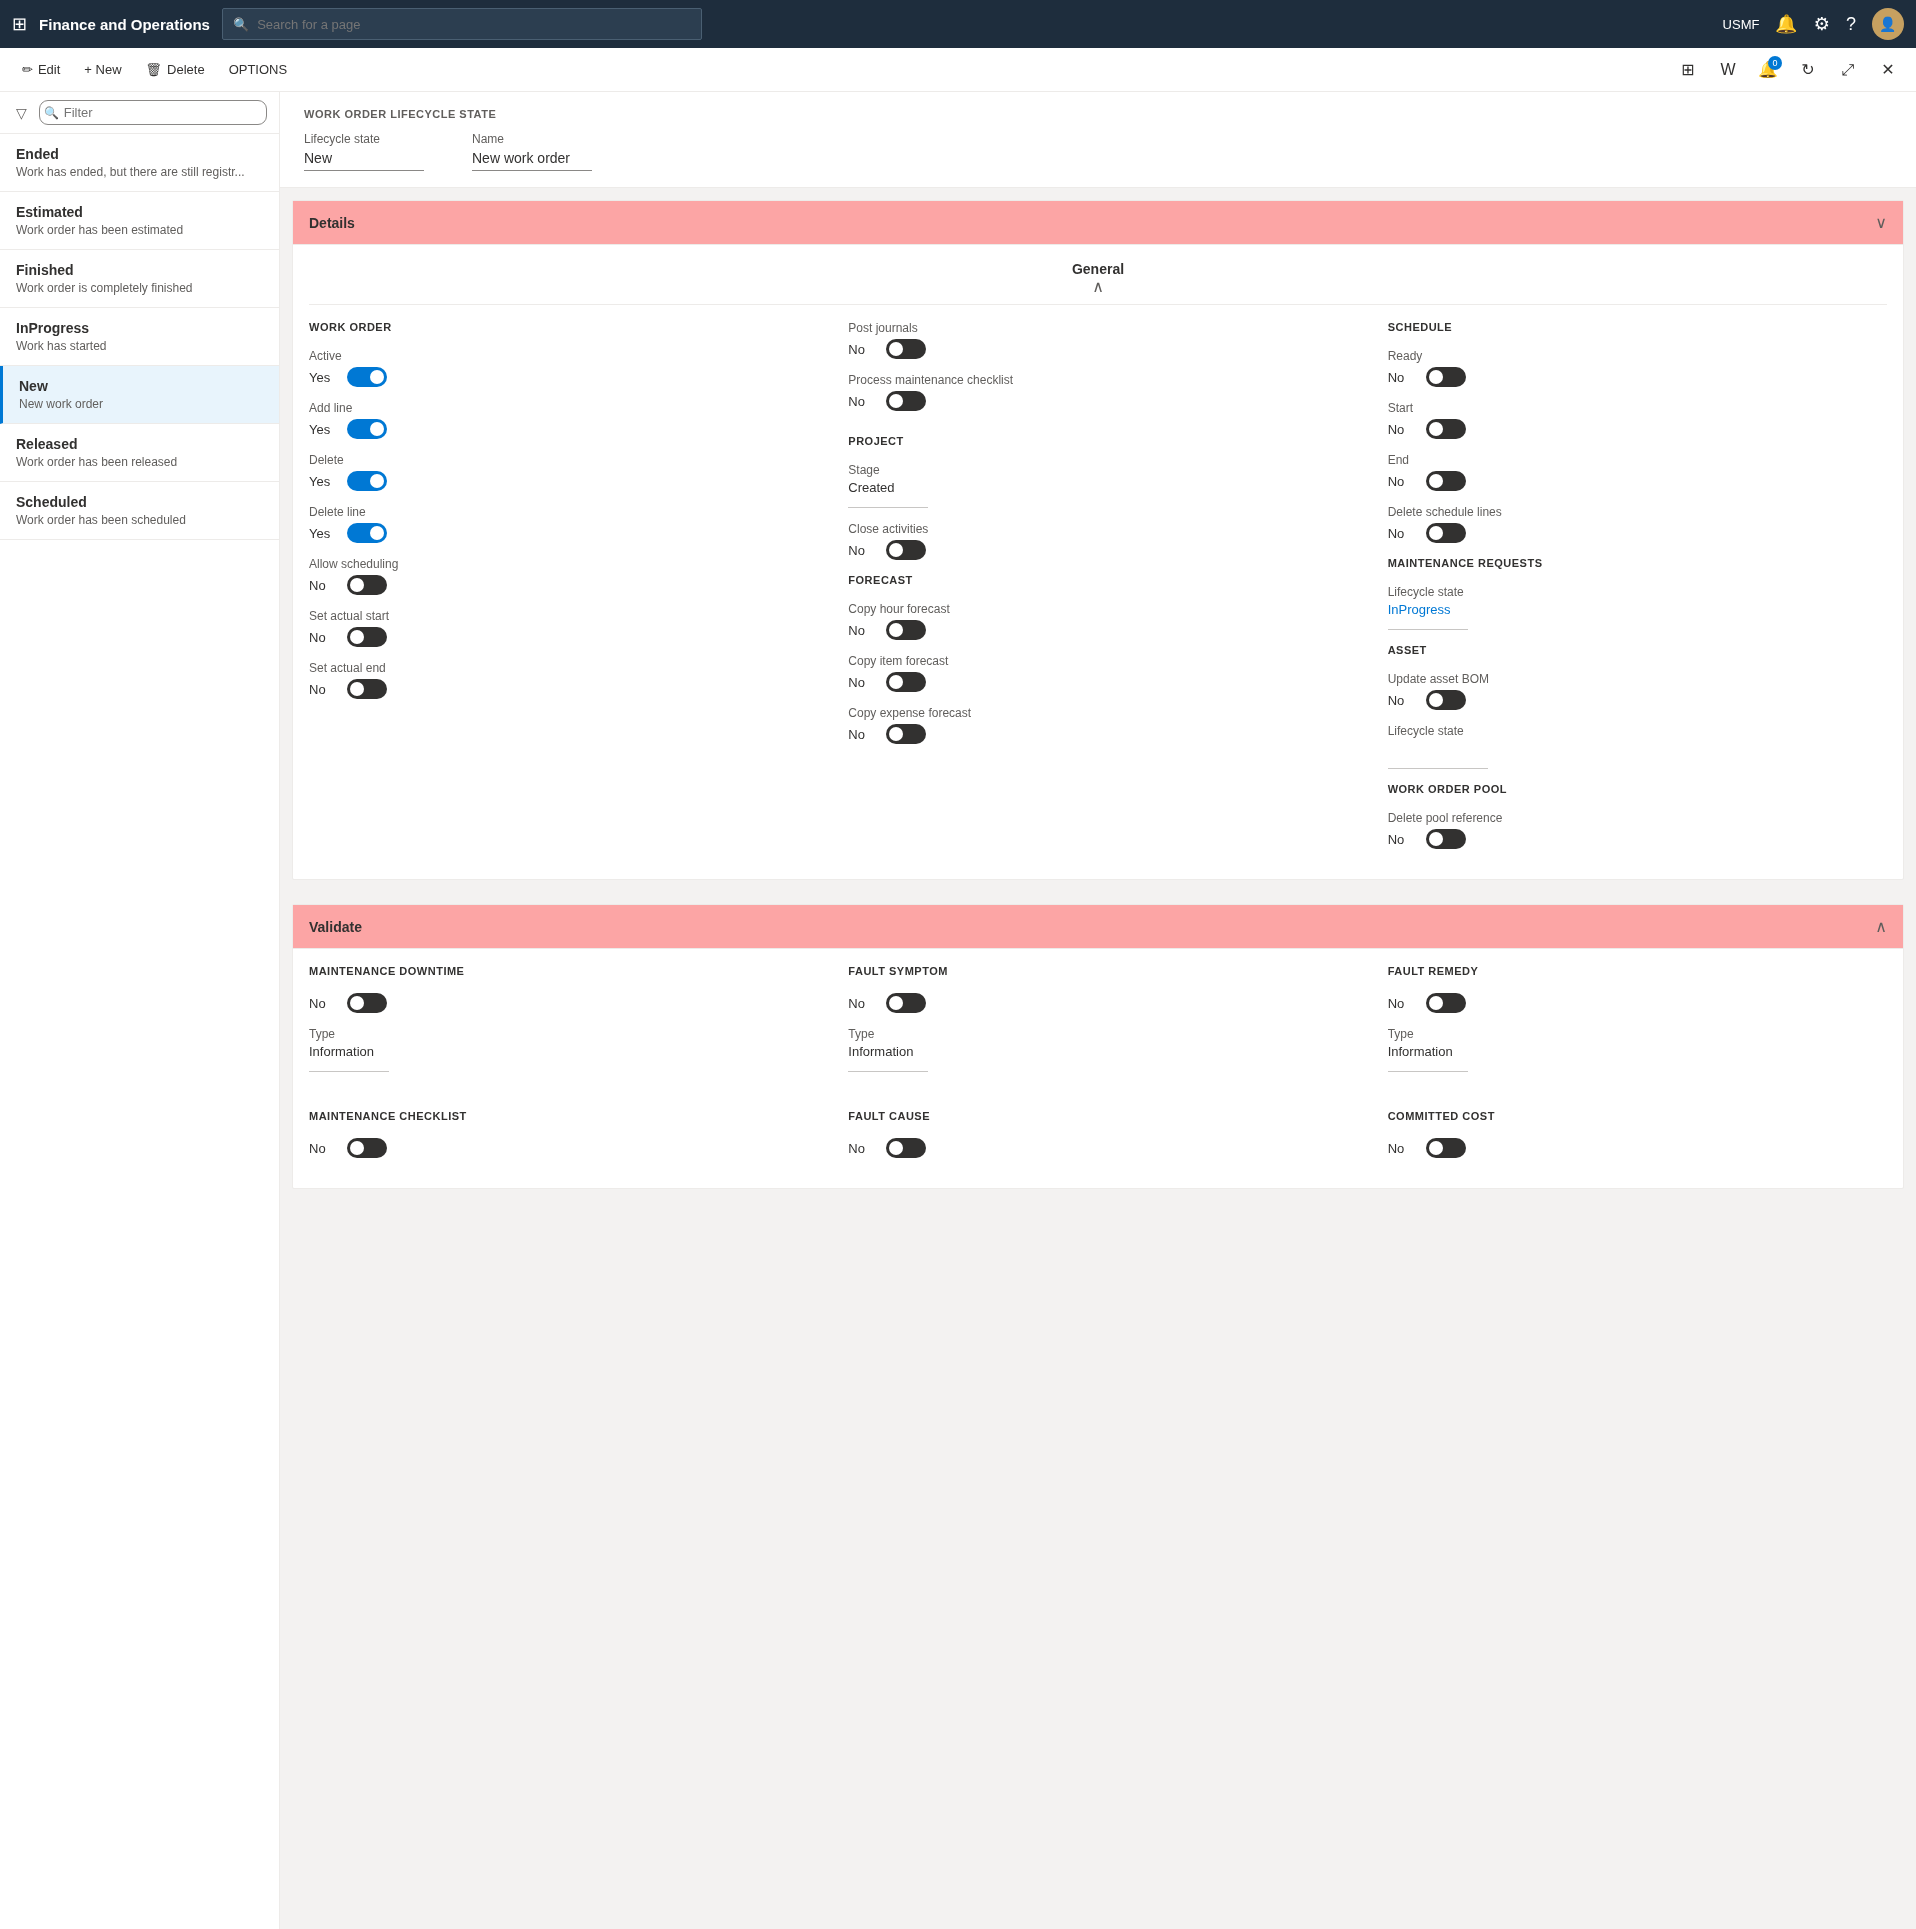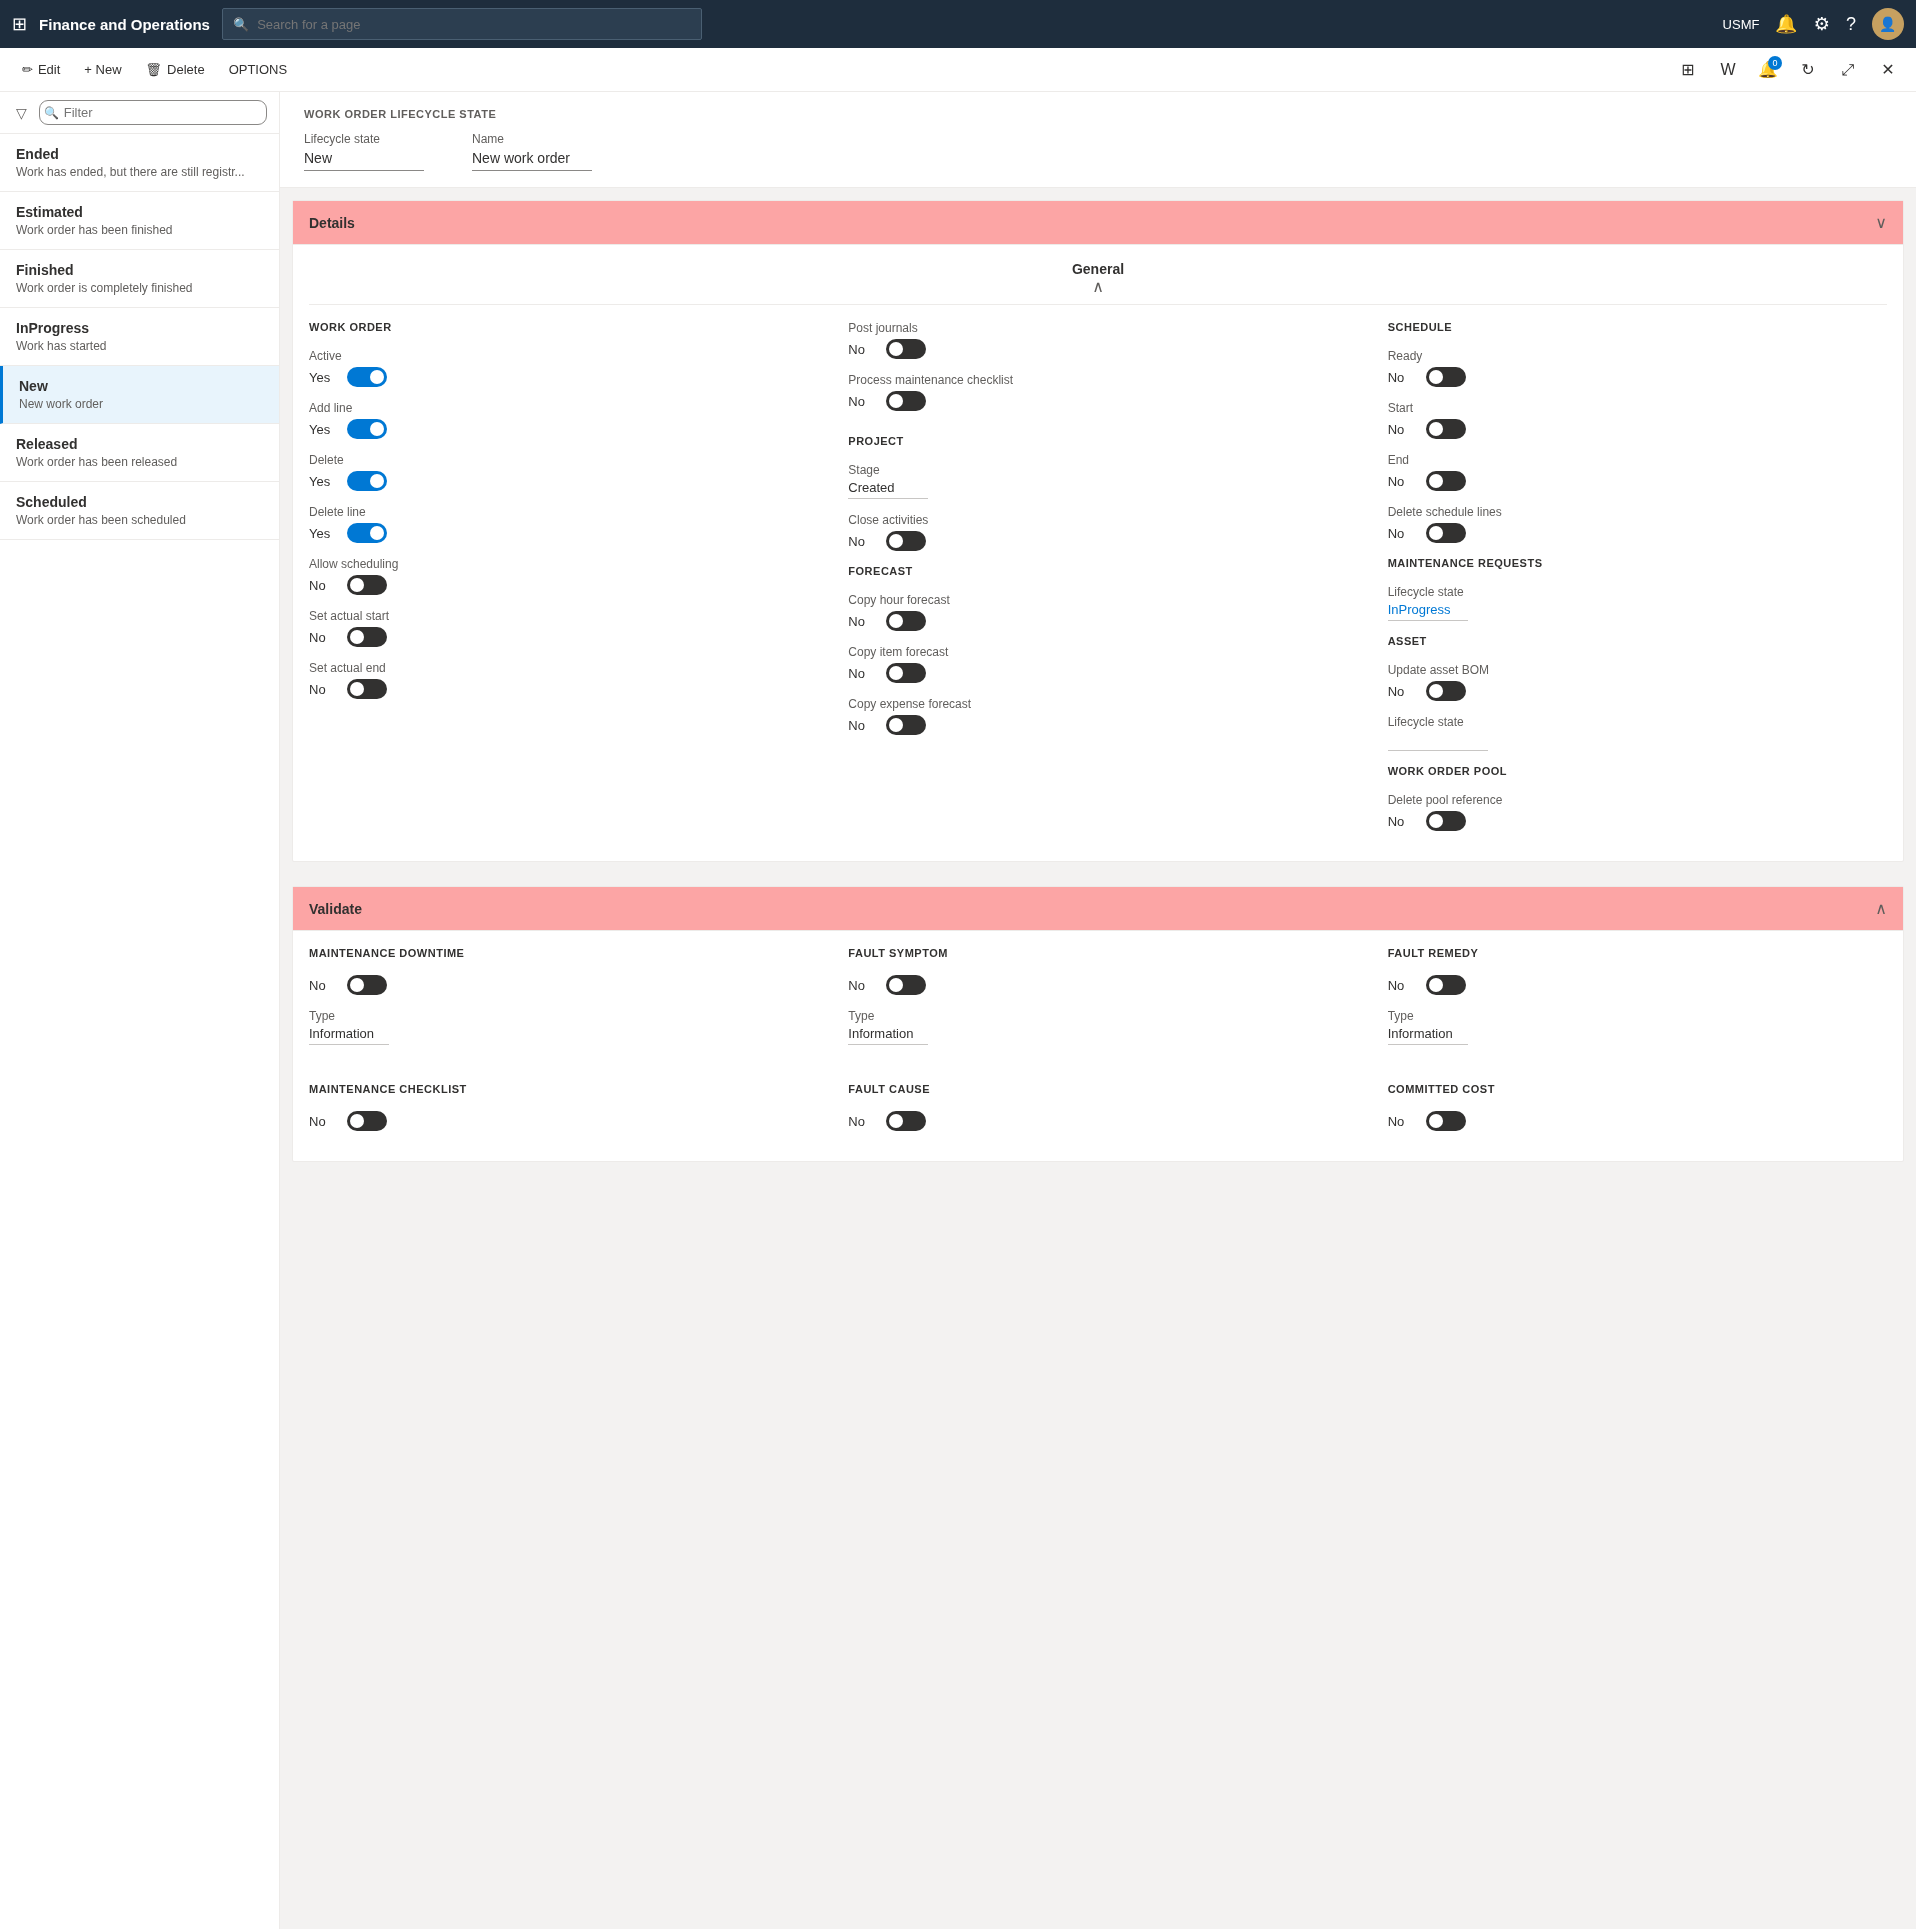--- a/index.html
+++ b/index.html
@@ -131,21 +131,21 @@
     .section-header-title { font-size: 14px; font-weight: 600; color: #323130; }
     .section-body { padding: 16px; }
     .chevron { font-size: 16px; color: #605e5c; }
 
     
     .subsection-title { font-size: 11px; font-weight: 700; color: #323130; text-transform: uppercase; letter-spacing: 0.5px; margin-bottom: 12px; padding-bottom: 4px; }
 
     
     .field { margin-bottom: 14px; }
     .field label { font-size: 12px; color: #605e5c; display: block; margin-bottom: 3px; }
-    .field .field-value { font-size: 13px; color: #323130; border-bottom: 1px solid #c8c6c4; padding-bottom: 3px; min-width: 80px; display: inline-block; }
+    .field .field-value { font-size: 13px; color: #323130; border-bottom: 1px solid #c8c6c4; padding-bottom: 12px; min-width: 80px; display: inline-block; }
     .field .field-value.link { color: #0078d4; cursor: pointer; }
 
     
     .toggle-field { margin-bottom: 14px; }
     .toggle-field label { font-size: 12px; color: #605e5c; display: block; margin-bottom: 4px; }
     .toggle-row { display: flex; align-items: center; gap: 10px; }
     .toggle-label { font-size: 13px; color: #323130; min-width: 28px; }
     .toggle {
       width: 40px;
       height: 20px;
@@ -240,21 +240,21 @@
         <input type="text" style="border: 1px solid rgb(138, 136, 134); border-radius: 9px; padding: 4px 8px 4px 24px; font-size: 13px; width: 100%; outline: none;" placeholder="Filter">
       </div>
     </div>
     <div class="sidebar-items">
       <div class="sidebar-item">
         <div class="sidebar-item-name">Ended</div>
         <div class="sidebar-item-desc">Work has ended, but there are still registr...</div>
       </div>
       <div class="sidebar-item">
         <div class="sidebar-item-name">Estimated</div>
-        <div class="sidebar-item-desc">Work order has been finished</div>
+        <div class="sidebar-item-desc">Work order has been estimated</div>
       </div>
       <div class="sidebar-item">
         <div class="sidebar-item-name">Finished</div>
         <div class="sidebar-item-desc">Work order is completely finished</div>
       </div>
       <div class="sidebar-item">
         <div class="sidebar-item-name">InProgress</div>
         <div class="sidebar-item-desc">Work has started</div>
       </div>
       <div class="sidebar-item active">

